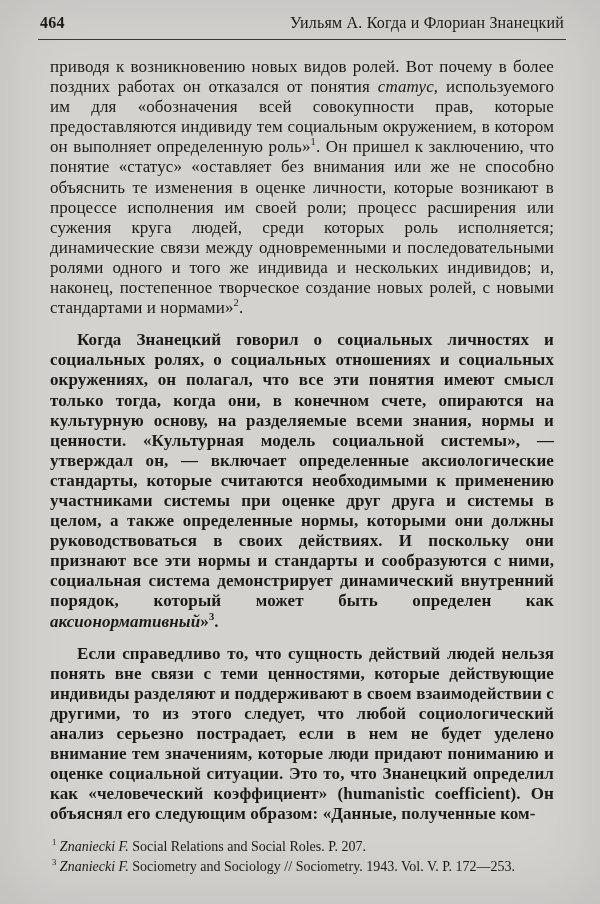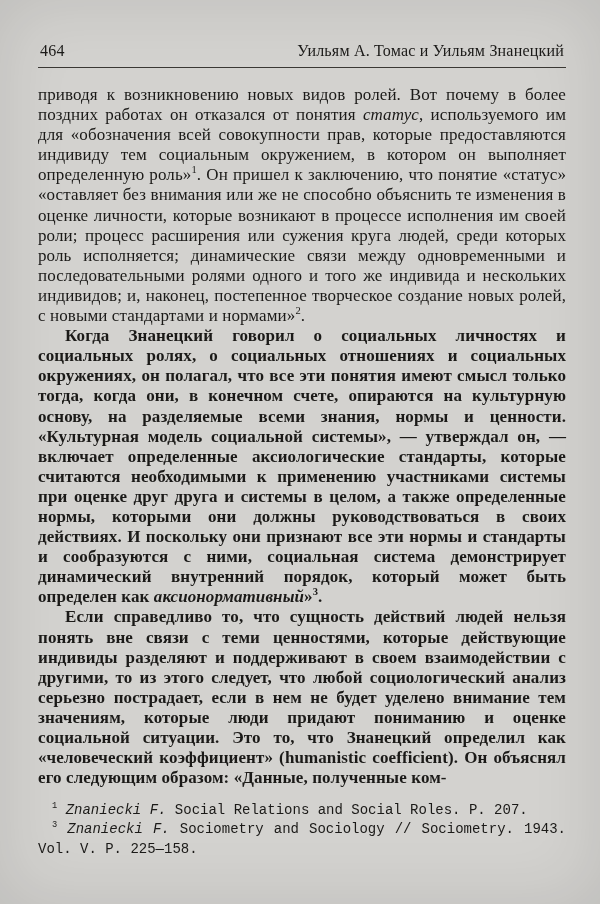--- a/index.html
+++ b/index.html
@@ -19,62 +19,62 @@
     box-shadow: inset 0 0 70px rgba(0,0,0,0.10);
   }
   .page-header {
     display: flex;
     justify-content: space-between;
     align-items: baseline;
     font-size: 16px;
     padding: 0 2px;
     letter-spacing: 0.2px;
   }
-  .page-number { font-weight: normal; margin-top: 28px; }
+  .page-number { font-weight: bold; }
   .running-title { text-align: right; }
   .header-rule {
     border-bottom: 1.6px solid #3a3834;
     margin-top: 7px;
   }
   .body-text {
     margin-top: 17px;
     font-size: 17px;
     line-height: 20.1px;
     text-align: justify;
     hyphens: auto;
     letter-spacing: 0.1px;
   }
-  .body-text p { margin: 0; }
+  .body-text p { margin: 12px; }
   .body-text p.indent { text-indent: 27px; font-weight: bold; }
   sup { font-size: 0.62em; line-height: 0; }
   .it { font-style: italic; }
   .footnotes {
     margin-top: 13px;
     font-size: 14px;
     line-height: 19.2px;
     text-align: justify;
   }
-  .footnotes p { margin: 0; text-indent: 14px; font-family: Liberation Mono, monospace; }
+  .footnotes p { margin: 0; text-indent: 14px; }
 </style>
 </head>
 <body>
 
 <div class="page">
 
   <header class="page-header">
     <span class="page-number">464</span>
-    <span class="running-title">Уильям А. Томас и Уильям Знанецкий</span>
+    <span class="running-title">Уильям А. Когда и Флориан Знанецкий</span>
   </header>
 
   <div class="header-rule"></div>
 
   <main class="body-text" id="paragraphs">
       <p><span>приводя к возникновению новых видов ролей. Вот почему в более поздних работах он отказался от понятия </span><span class="it">статус</span><span>, используемого им для «обозначения всей совокупности прав, которые предоставляются индивиду тем социальным окружением, в котором он выполняет определенную роль»</span><sup>1</sup><span>. Он пришел к заключению, что понятие «статус» «оставляет без внимания или же не способно объяснить те изменения в оценке личности, которые возникают в процессе исполнения им своей роли; процесс расширения или сужения круга людей, среди которых роль исполняется; динамические связи между одновременными и последовательными ролями одного и того же индивида и нескольких индивидов; и, наконец, постепенное творческое создание новых ролей, с новыми стандартами и нормами»</span><sup>2</sup><span>.</span></p>
       <p class="indent"><span>Когда Знанецкий говорил о социальных личностях и социальных ролях, о социальных отношениях и социальных окружениях, он полагал, что все эти понятия имеют смысл только тогда, когда они, в конечном счете, опираются на культурную основу, на разделяемые всеми знания, нормы и ценности. «Культурная модель социальной системы», — утверждал он, — включает определенные аксиологические стандарты, которые считаются необходимыми к применению участниками системы при оценке друг друга и системы в целом, а также определенные нормы, которыми они должны руководствоваться в своих действиях. И поскольку они признают все эти нормы и стандарты и сообразуются с ними, социальная система демонстрирует динамический внутренний порядок, который может быть определен как </span><span class="it">аксионормативный</span><span>»</span><sup>3</sup><span>.</span></p>
       <p class="indent"><span>Если справедливо то, что сущность действий людей нельзя понять вне связи с теми ценностями, которые действующие индивиды разделяют и поддерживают в своем взаимодействии с другими, то из этого следует, что любой социологический анализ серьезно пострадает, если в нем не будет уделено внимание тем значениям, которые люди придают пониманию и оценке социальной ситуации. Это то, что Знанецкий определил как «человеческий коэффициент» (humanistic coefficient). Он объяснял его следующим образом: «Данные, полученные ком-</span></p>
     </main>
 
   <section class="footnotes" id="footnotes">
       <p><sup>1</sup><span> </span><span class="it">Znaniecki F.</span><span> Social Relations and Social Roles. P. 207.</span></p>
-      <p><sup>3</sup><span> </span><span class="it">Znaniecki F.</span><span> Sociometry and Sociology // Sociometry. 1943. Vol. V. P. 225—158.</span></p>
+      <p><sup>3</sup><span> </span><span class="it">Znaniecki F.</span><span> Sociometry and Sociology // Sociometry. 1943. Vol. V. P. 172—253.</span></p>
     </section>
 
 </div>
 
 </body></html>

